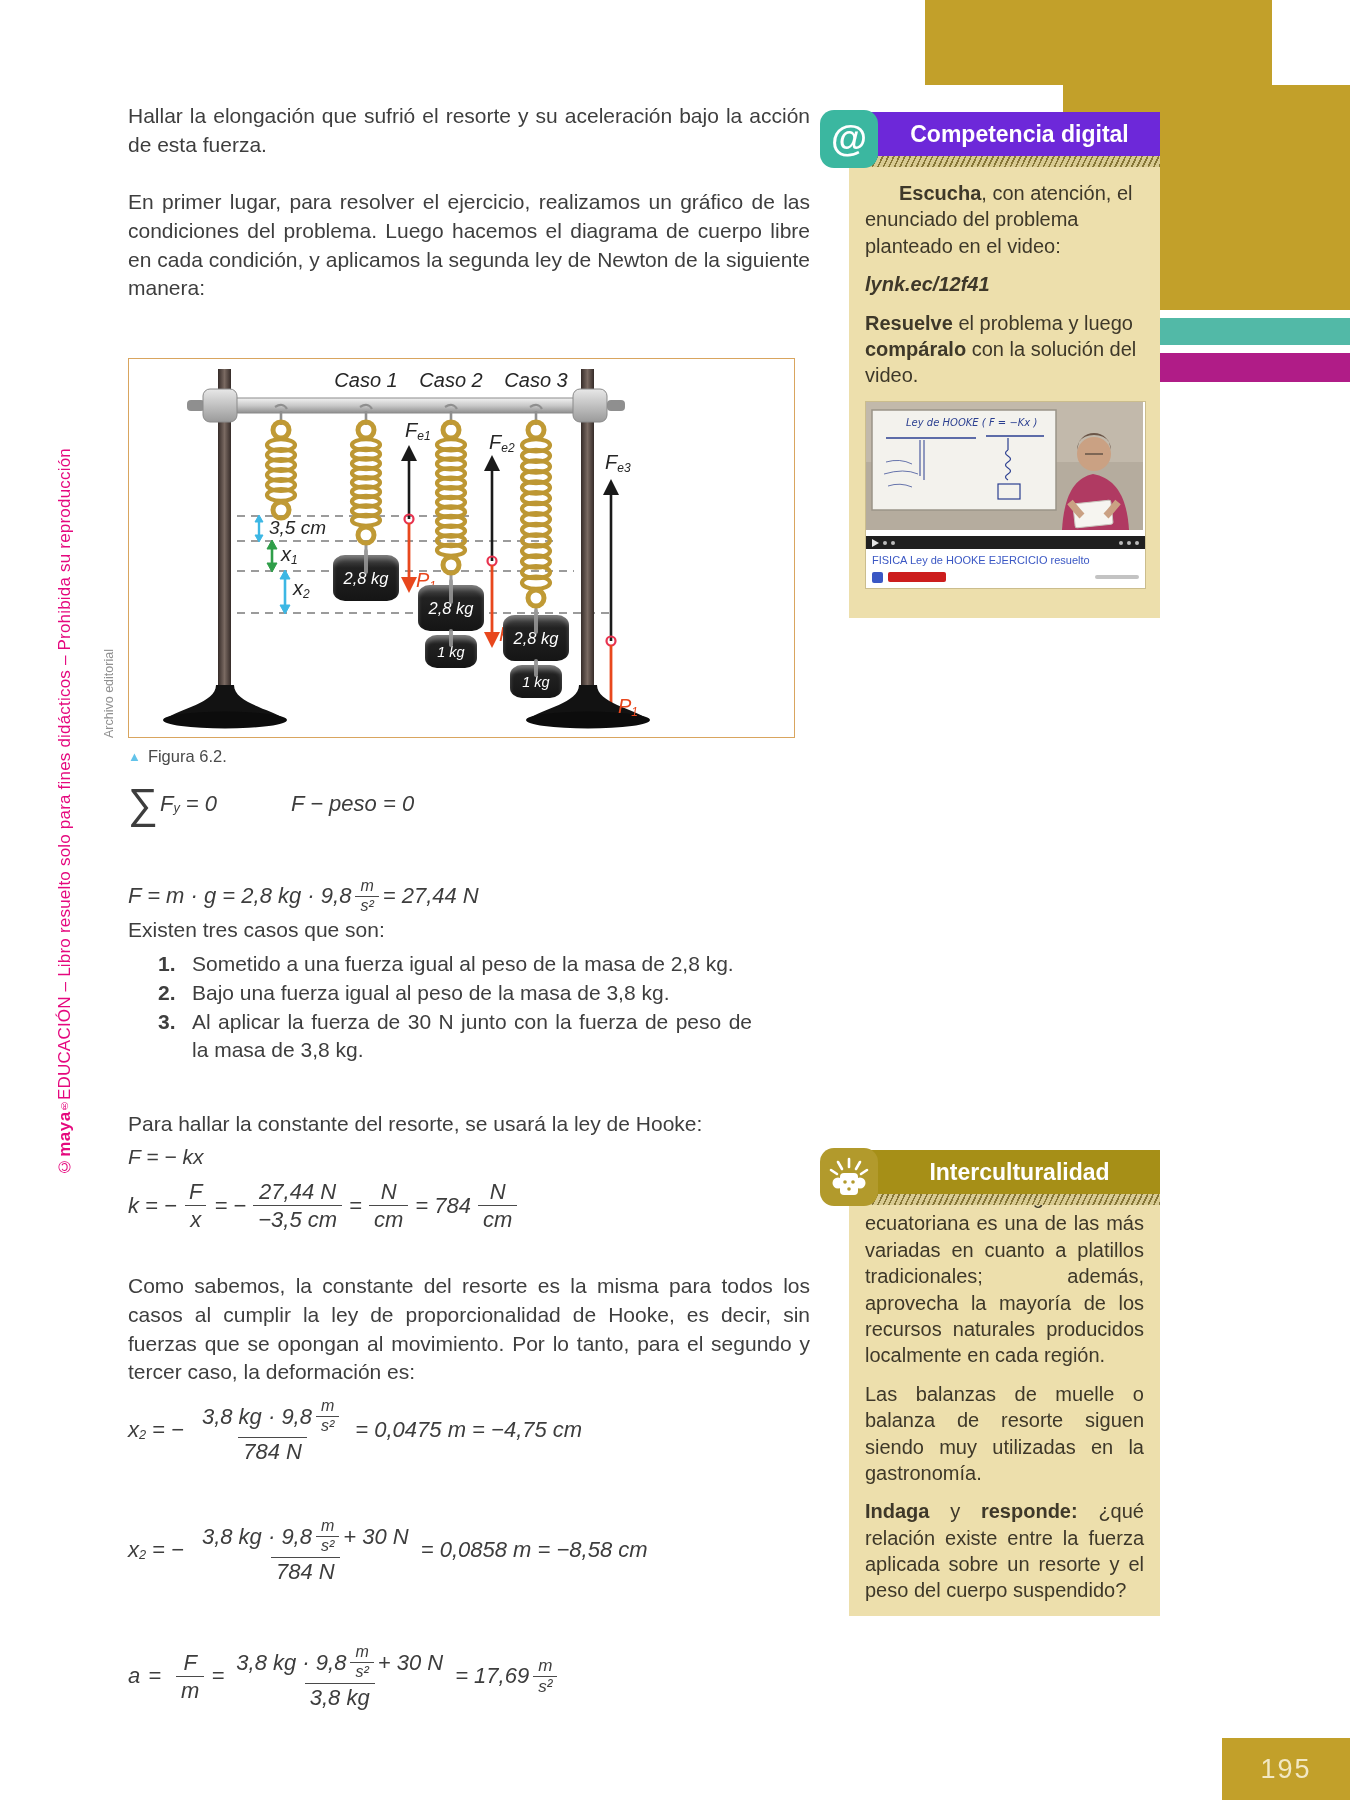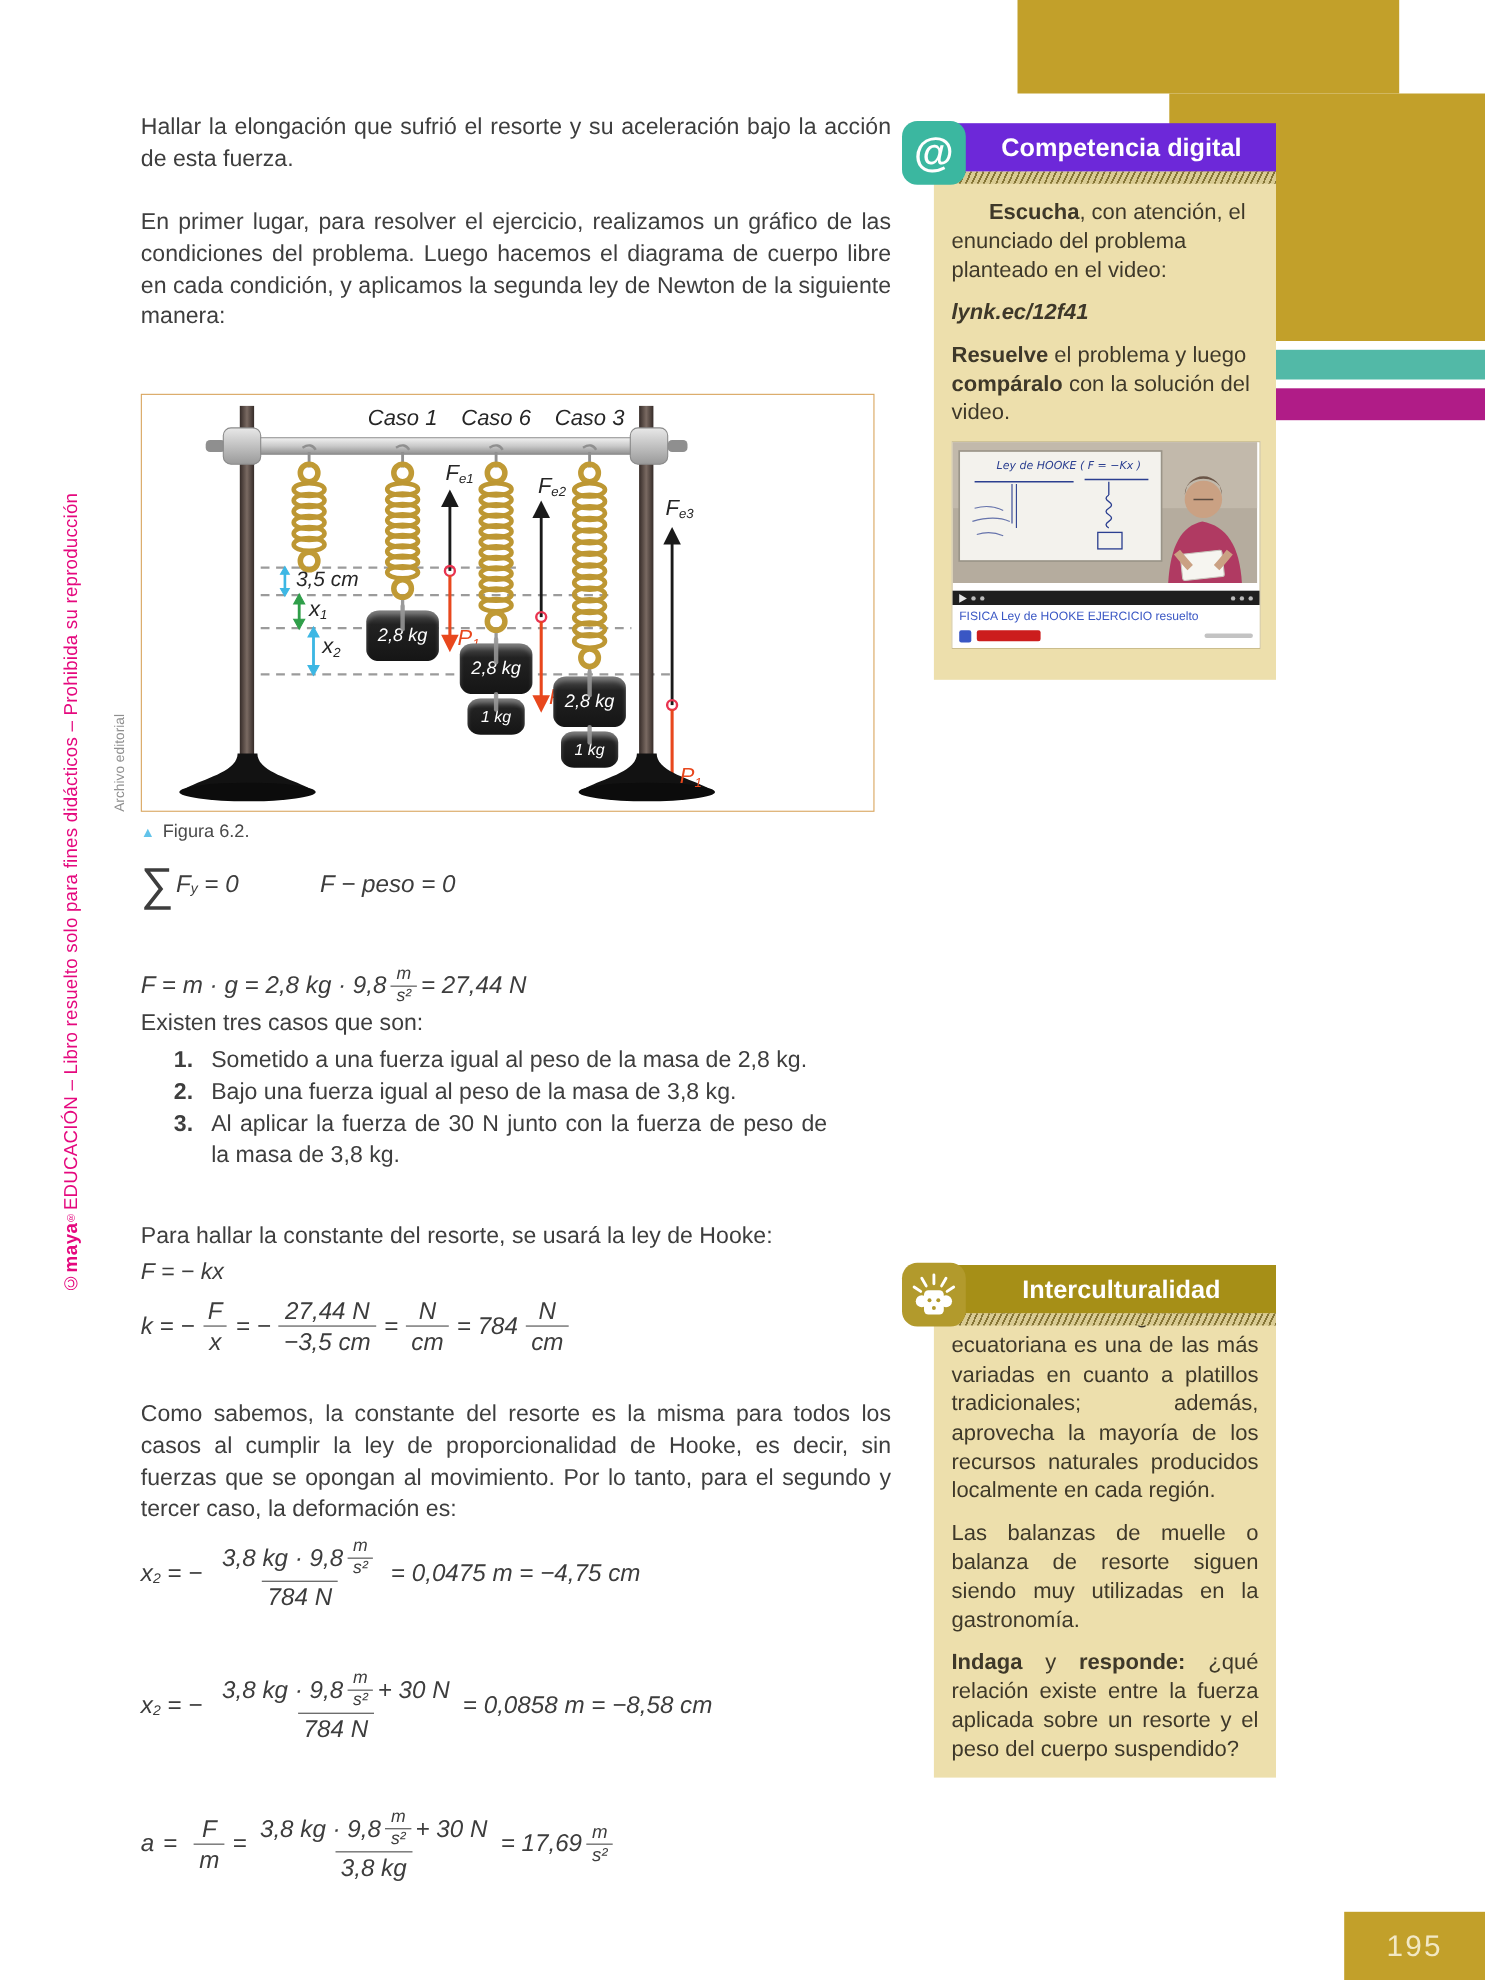--- a/index.html
+++ b/index.html
@@ -265,21 +265,21 @@
           <ellipse cx="407" cy="181.42857142857144" rx="14" ry="6.131428571428571" fill="none" stroke="#bd9733" stroke-width="4.2"></ellipse>
           <ellipse cx="407" cy="192" rx="14" ry="6.131428571428571" fill="none" stroke="#bd9733" stroke-width="4.2"></ellipse>
           <ellipse cx="407" cy="202.57142857142856" rx="14" ry="6.131428571428571" fill="none" stroke="#bd9733" stroke-width="4.2"></ellipse>
           <ellipse cx="407" cy="213.14285714285714" rx="14" ry="6.131428571428571" fill="none" stroke="#bd9733" stroke-width="4.2"></ellipse>
           <ellipse cx="407" cy="223.71428571428572" rx="14" ry="6.131428571428571" fill="none" stroke="#bd9733" stroke-width="4.2"></ellipse>
           <circle cx="407" cy="239" r="8" fill="none" stroke="#c09a35" stroke-width="5"></circle>
         </g>
     </svg>
 
     <div class="fig-label case-label" style="left:197px;">Caso 1</div>
-    <div class="fig-label case-label" style="left:282px;">Caso 6</div>
+    <div class="fig-label case-label" style="left:282px;">Caso 2</div>
     <div class="fig-label case-label" style="left:367px;">Caso 3</div>
 
     <div class="fig-label" style="left:140px;top:158px;font-size:19px;">3,5 cm</div>
     <div class="fig-label flabel" style="left:152px;top:184px;"><span>x</span><span class="sb">1</span></div>
     <div class="fig-label flabel" style="left:164px;top:218px;"><span>x</span><span class="sb">2</span></div>
 
     <div class="fig-label flabel" style="left:276px;top:60px;"><span>F</span><span class="sb">e1</span></div>
     <div class="fig-label flabel" style="left:360px;top:72px;"><span>F</span><span class="sb">e2</span></div>
     <div class="fig-label flabel" style="left:476px;top:92px;"><span>F</span><span class="sb">e3</span></div>
 

